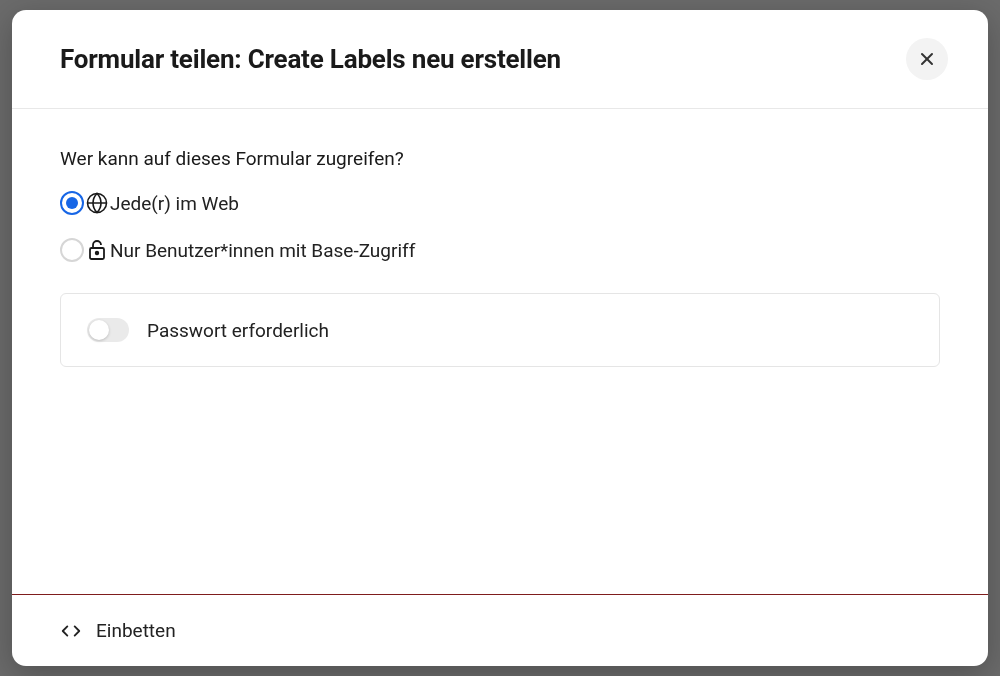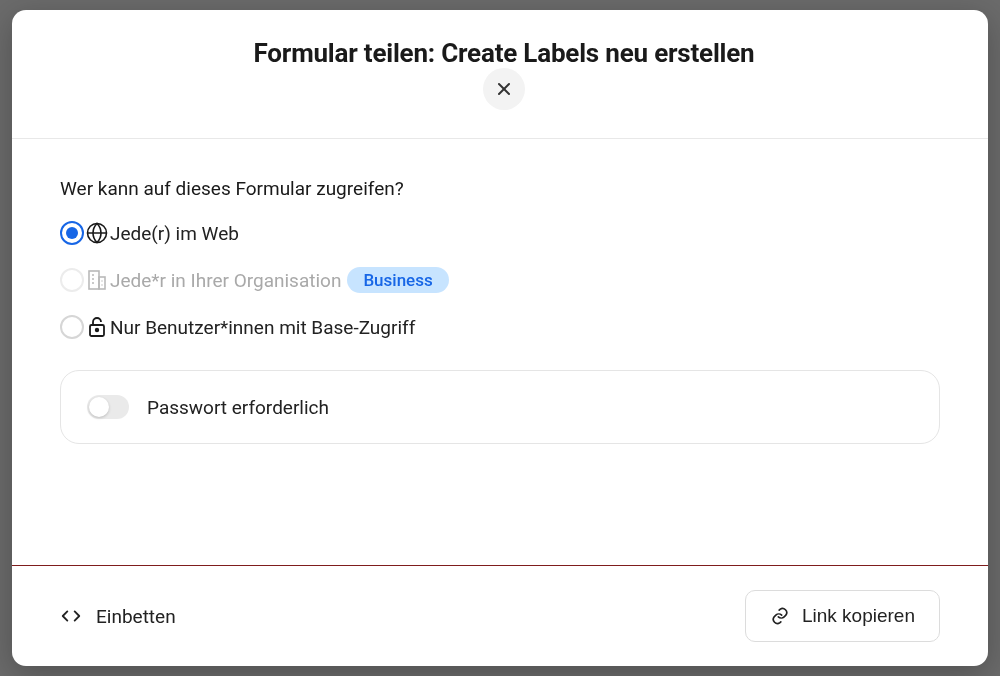--- a/index.html
+++ b/index.html
@@ -27,21 +27,20 @@
       display: flex;
       flex-direction: column;
       overflow: hidden;
     }
     .modal-header {
       display: flex;
       align-items: center;
       justify-content: space-between;
       padding: 28px 40px 28px 48px;
       border-bottom: 1px solid #e8e8e8;
-      flex-direction: column;
     }
     .modal-title {
       font-size: 26px;
       font-weight: 700;
       color: #1a1a1a;
       letter-spacing: -0.2px;
     }
     .close-btn {
       width: 42px;
       height: 42px;
@@ -123,21 +122,21 @@
       background: #c7e4ff;
       color: #1766e6;
       font-size: 17px;
       font-weight: 500;
       padding: 3px 16px;
       border-radius: 999px;
       margin-left: 6px;
     }
     .password-box {
       border: 1px solid #e5e5e5;
-      border-radius: 19px;
+      border-radius: 6px;
       padding: 24px 26px;
       display: flex;
       align-items: center;
       gap: 18px;
     }
     .toggle {
       width: 42px;
       height: 24px;
       background: #eaeaea;
       border-radius: 999px;
@@ -215,36 +214,20 @@
         <span class="icon-wrap">
           <svg width="24" height="24" viewBox="0 0 24 24" fill="none" stroke="currentColor" stroke-width="1.6">
               <circle cx="12" cy="12" r="9.5"></circle>
               <line x1="2.5" y1="12" x2="21.5" y2="12"></line>
               <path d="M12 2.5c2.6 2.6 4 6 4 9.5s-1.4 6.9-4 9.5c-2.6-2.6-4-6-4-9.5s1.4-6.9 4-9.5z"></path>
             </svg>
         </span>
         <span class="option-label">Jede(r) im Web</span>
       </div>
 
-      <div class="option-row disabled">
-        <span class="radio disabled"></span>
-        <span class="icon-wrap">
-          <svg width="24" height="24" viewBox="0 0 24 24" fill="none" stroke="currentColor" stroke-width="1.6">
-              <rect x="4" y="3" width="10" height="18"></rect>
-              <rect x="14" y="9" width="6" height="12"></rect>
-              <line x1="7" y1="7" x2="9" y2="7"></line>
-              <line x1="7" y1="11" x2="9" y2="11"></line>
-              <line x1="7" y1="15" x2="9" y2="15"></line>
-              <line x1="16.5" y1="13" x2="17.5" y2="13"></line>
-              <line x1="16.5" y1="17" x2="17.5" y2="17"></line>
-            </svg>
-        </span>
-        <span class="option-label">Jede*r in Ihrer Organisation</span>
-        <span class="badge">Business</span>
-      </div>
 
 
       <div class="option-row">
         <span class="radio"></span>
         <span class="icon-wrap">
           <svg width="24" height="24" viewBox="0 0 24 24" fill="none" stroke="currentColor" stroke-width="1.8">
               <rect x="5" y="10" width="14" height="11" rx="1.5"></rect>
               <path d="M8 10V7a4 4 0 0 1 8 0"></path>
               <circle cx="12" cy="15" r="1.3" fill="currentColor"></circle>
             </svg>
@@ -263,23 +246,14 @@
   <div class="modal-footer">
     <div class="embed-link">
       <span>
         <svg width="22" height="22" viewBox="0 0 24 24" fill="none" stroke="currentColor" stroke-width="2" stroke-linecap="round" stroke-linejoin="round">
             <polyline points="8 7 3 12 8 17"></polyline>
             <polyline points="16 7 21 12 16 17"></polyline>
           </svg>
       </span>
       <span>Einbetten</span>
     </div>
-    <button class="copy-btn">
-      <span>
-        <svg width="20" height="20" viewBox="0 0 24 24" fill="none" stroke="currentColor" stroke-width="2" stroke-linecap="round">
-            <path d="M10 13a5 5 0 0 0 7 0l2-2a5 5 0 0 0-7-7l-1 1"></path>
-            <path d="M14 11a5 5 0 0 0-7 0l-2 2a5 5 0 0 0 7 7l1-1"></path>
-          </svg>
-      </span>
-      <span>Link kopieren</span>
-    </button>
   </div>
 </div>
 
 </body></html>

